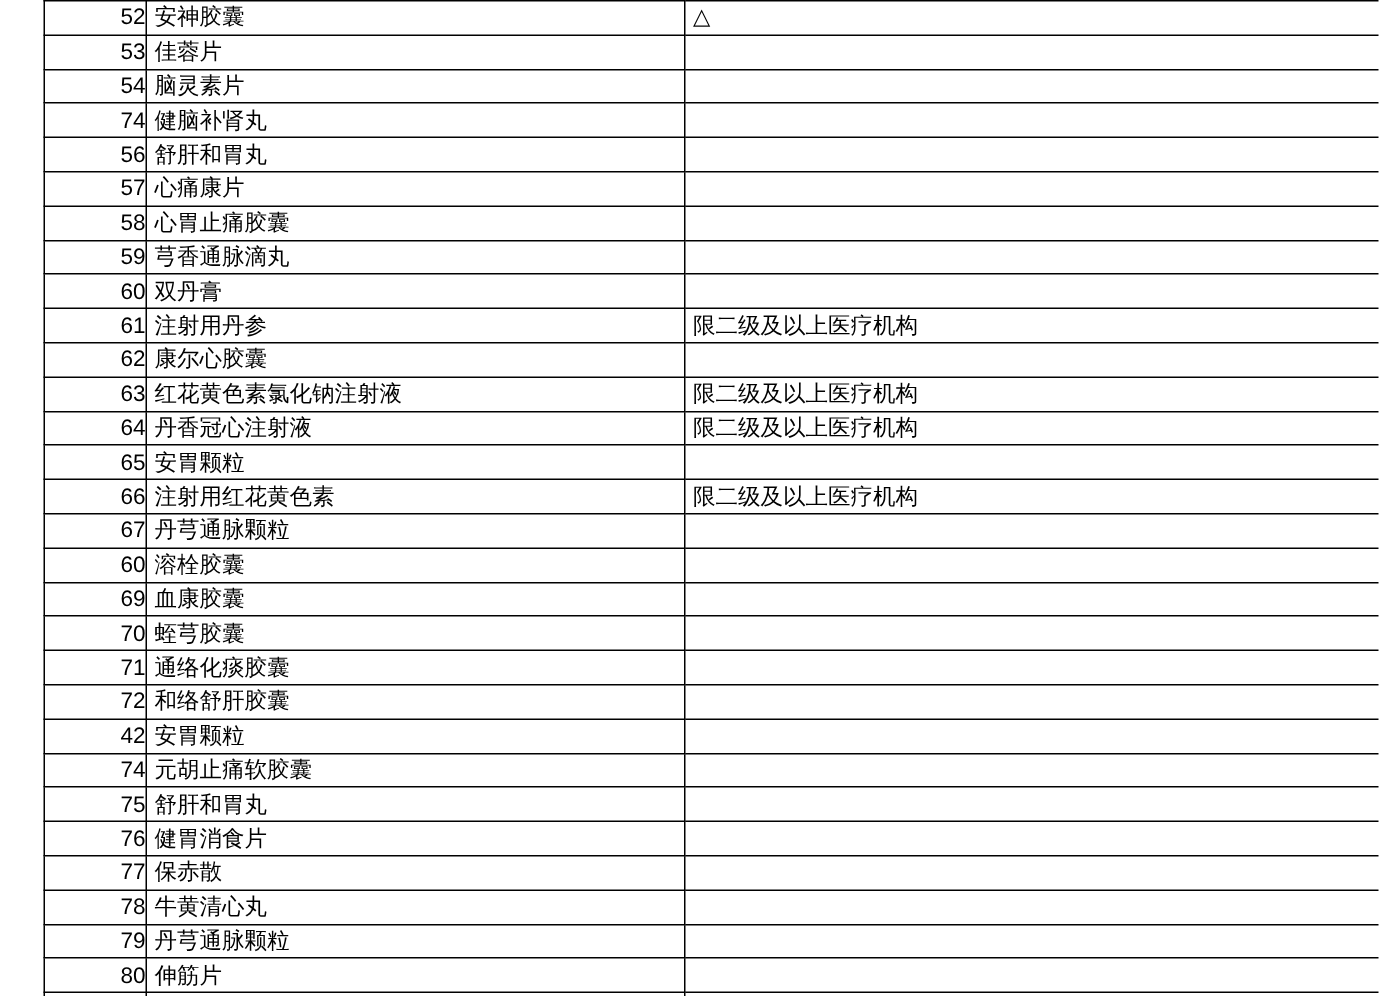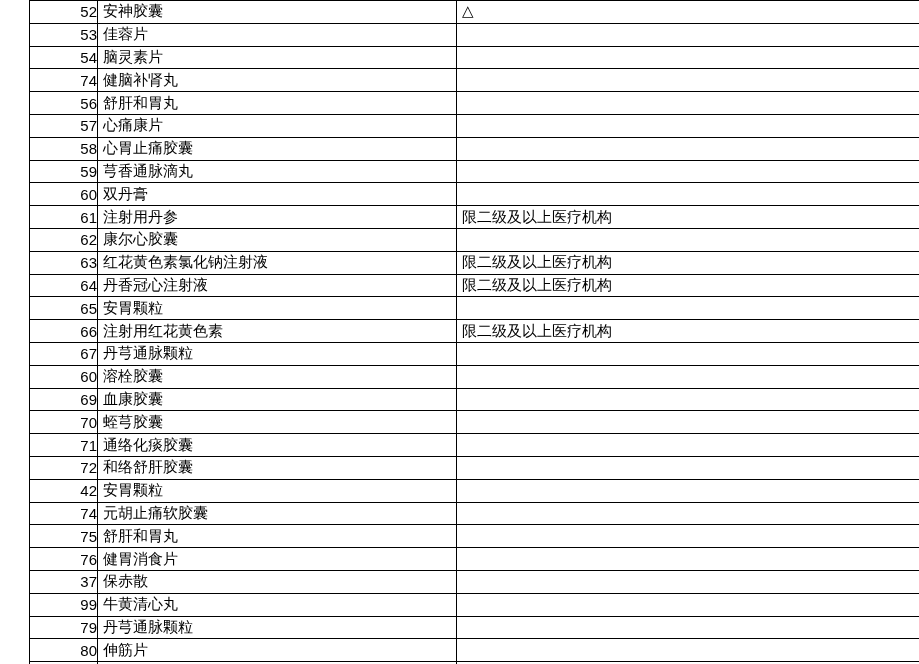--- a/index.html
+++ b/index.html
@@ -180,26 +180,26 @@
         <td class="col-index">75</td>
         <td class="col-name">舒肝和胃丸</td>
         <td class="col-note"></td>
       </tr>
       <tr>
         <td class="col-index">76</td>
         <td class="col-name">健胃消食片</td>
         <td class="col-note"></td>
       </tr>
       <tr>
-        <td class="col-index">37</td>
+        <td class="col-index">77</td>
         <td class="col-name">保赤散</td>
         <td class="col-note"></td>
       </tr>
       <tr>
-        <td class="col-index">99</td>
+        <td class="col-index">78</td>
         <td class="col-name">牛黄清心丸</td>
         <td class="col-note"></td>
       </tr>
       <tr>
         <td class="col-index">79</td>
         <td class="col-name">丹芎通脉颗粒</td>
         <td class="col-note"></td>
       </tr>
       <tr>
         <td class="col-index">80</td>

